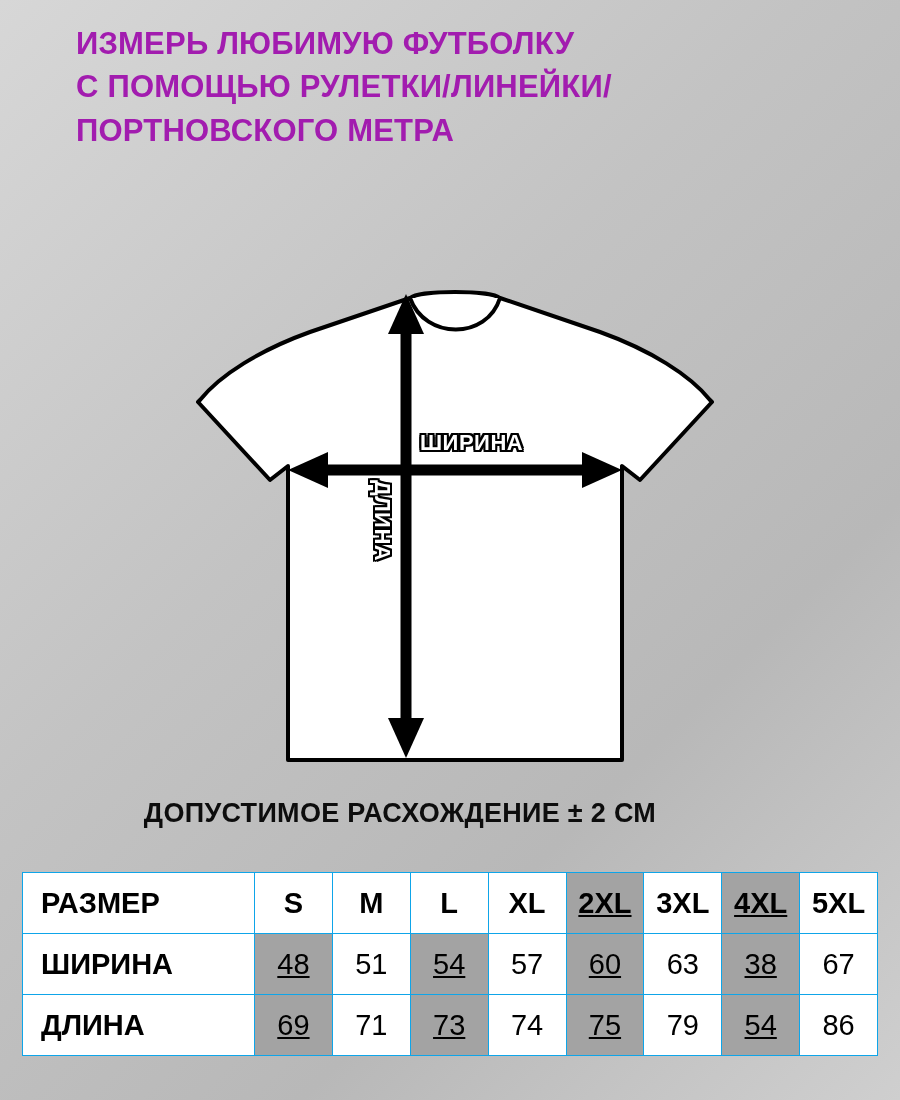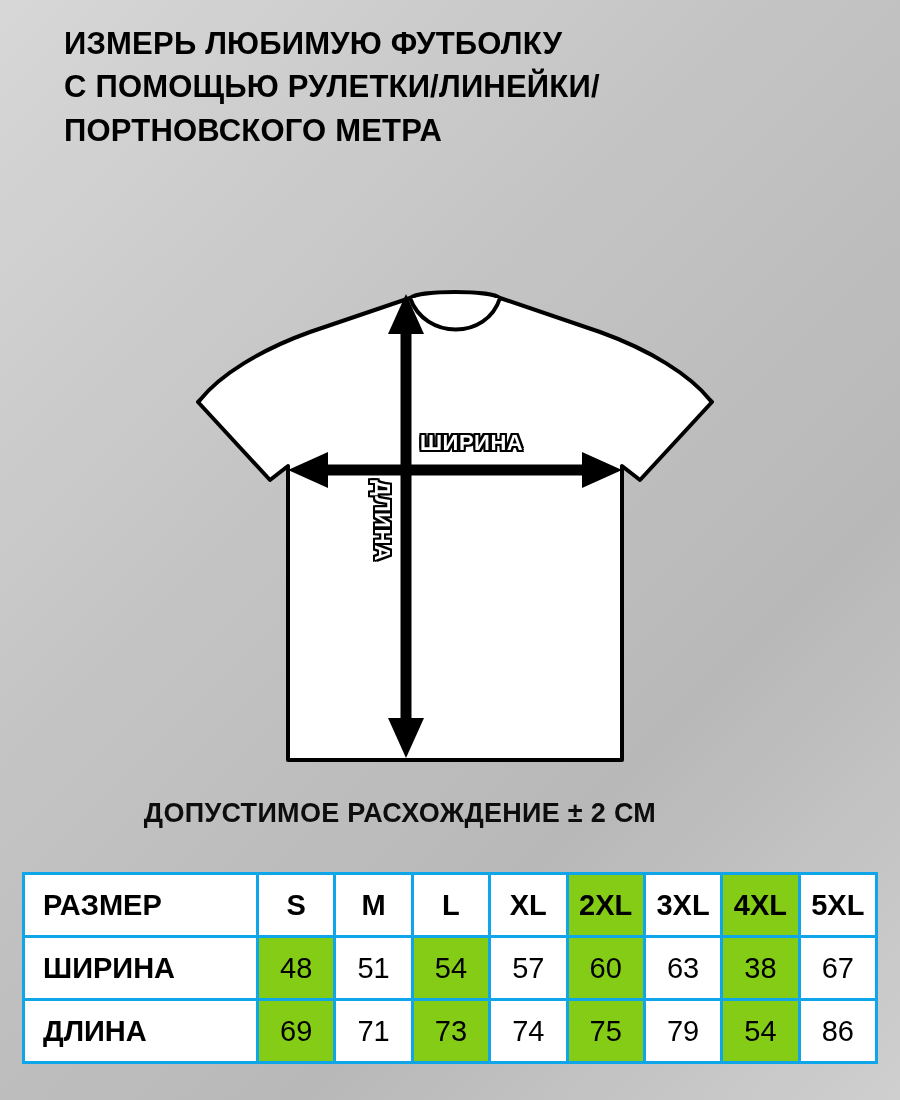--- a/index.html
+++ b/index.html
@@ -11,27 +11,27 @@
     height: 1100px;
     font-family: "Liberation Sans", sans-serif;
     background: linear-gradient(135deg, #d7d7d7 0%, #c3c3c3 40%, #b8b8b8 70%, #cfcfcf 100%);
     overflow: hidden;
     position: relative;
   }
 
   
   .heading {
     position: absolute;
-    left: 64px;
+    left: 76px;
     top: 22px;
     width: 780px;
     font-weight: bold;
     font-size: 31px;
     line-height: 1.40;
-    color: #000000;
+    color: #a21caf;
     letter-spacing: 0.2px;
   }
   .heading .line { display: block; white-space: nowrap; }
 
   
   .shirt-area {
     position: absolute;
     left: 0;
     top: 280px;
     width: 900px;
@@ -80,40 +80,41 @@
     left: 22px;
     top: 872px;
     width: 856px;
   }
   table.size-table {
     border-collapse: collapse;
     width: 856px;
     table-layout: fixed;
   }
   table.size-table td {
-    border: 3px solid #0ea5e9;
+    border: 1px solid #0ea5e9;
     height: 58px;
     text-align: center;
     vertical-align: middle;
     font-size: 29px;
     color: #000;
     background: #ffffff;
   }
   table.size-table td.rowhead {
     font-weight: bold;
     width: 212px;
     text-align: left;
     padding-left: 18px;
     font-size: 29px;
   }
   table.size-table tr.head td {
     font-weight: bold;
   }
   table.size-table td.shaded {
-    background: #84cc16;
+    background: #a3a3a3;
+    text-decoration: underline;
   }
 </style>
 </head>
 <body>
 
 <div class="heading">
   <span class="line">ИЗМЕРЬ ЛЮБИМУЮ ФУТБОЛКУ</span>
   <span class="line">С ПОМОЩЬЮ РУЛЕТКИ/ЛИНЕЙКИ/</span>
   <span class="line">ПОРТНОВСКОГО МЕТРА</span>
 </div>

